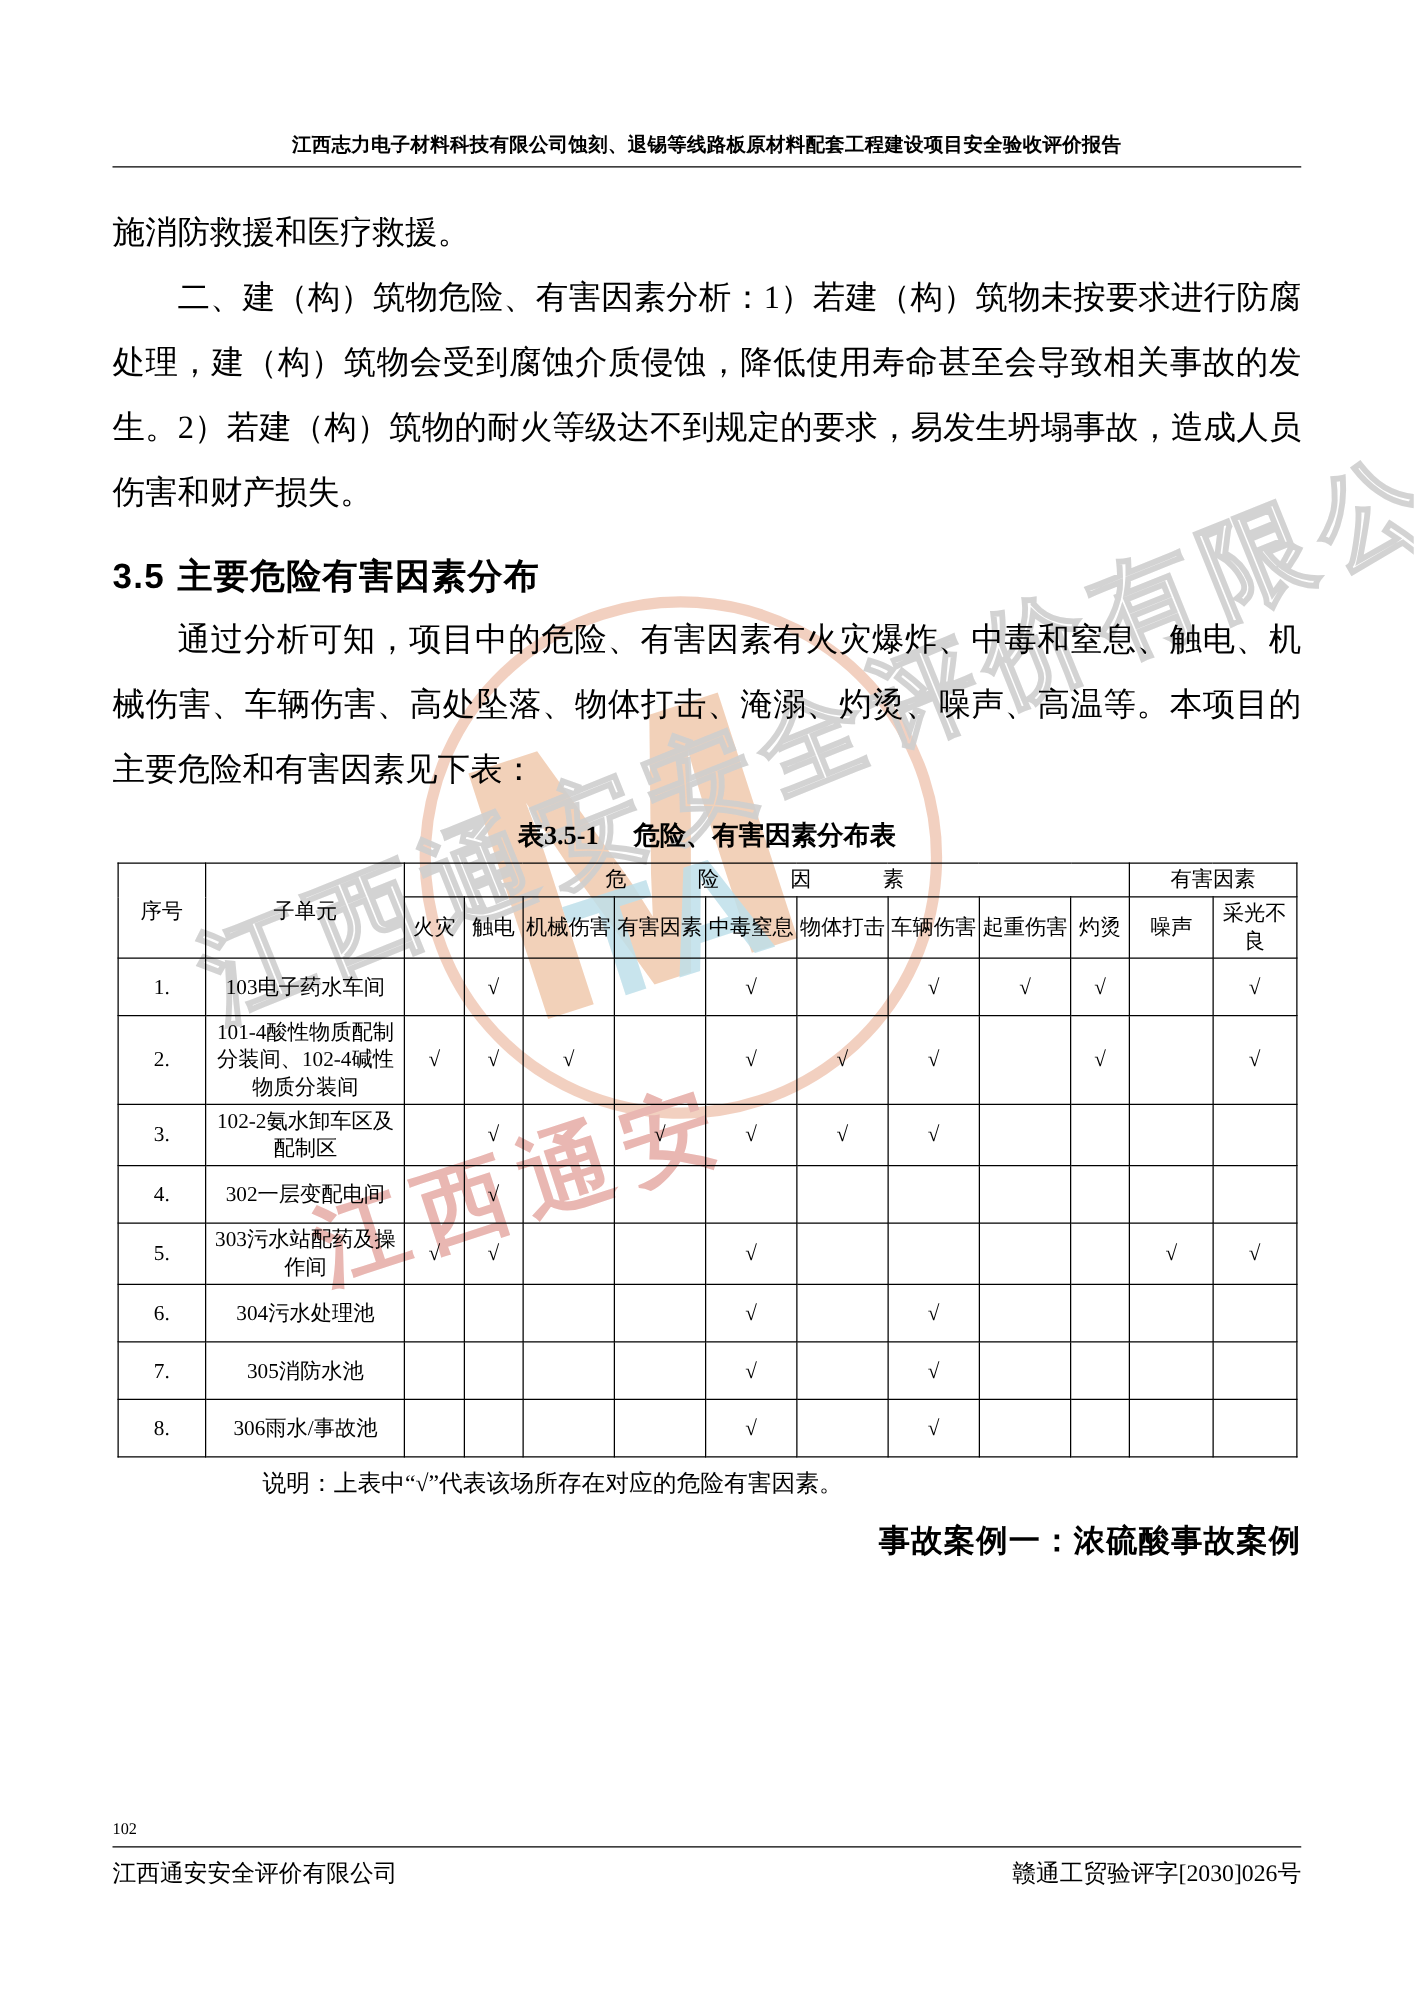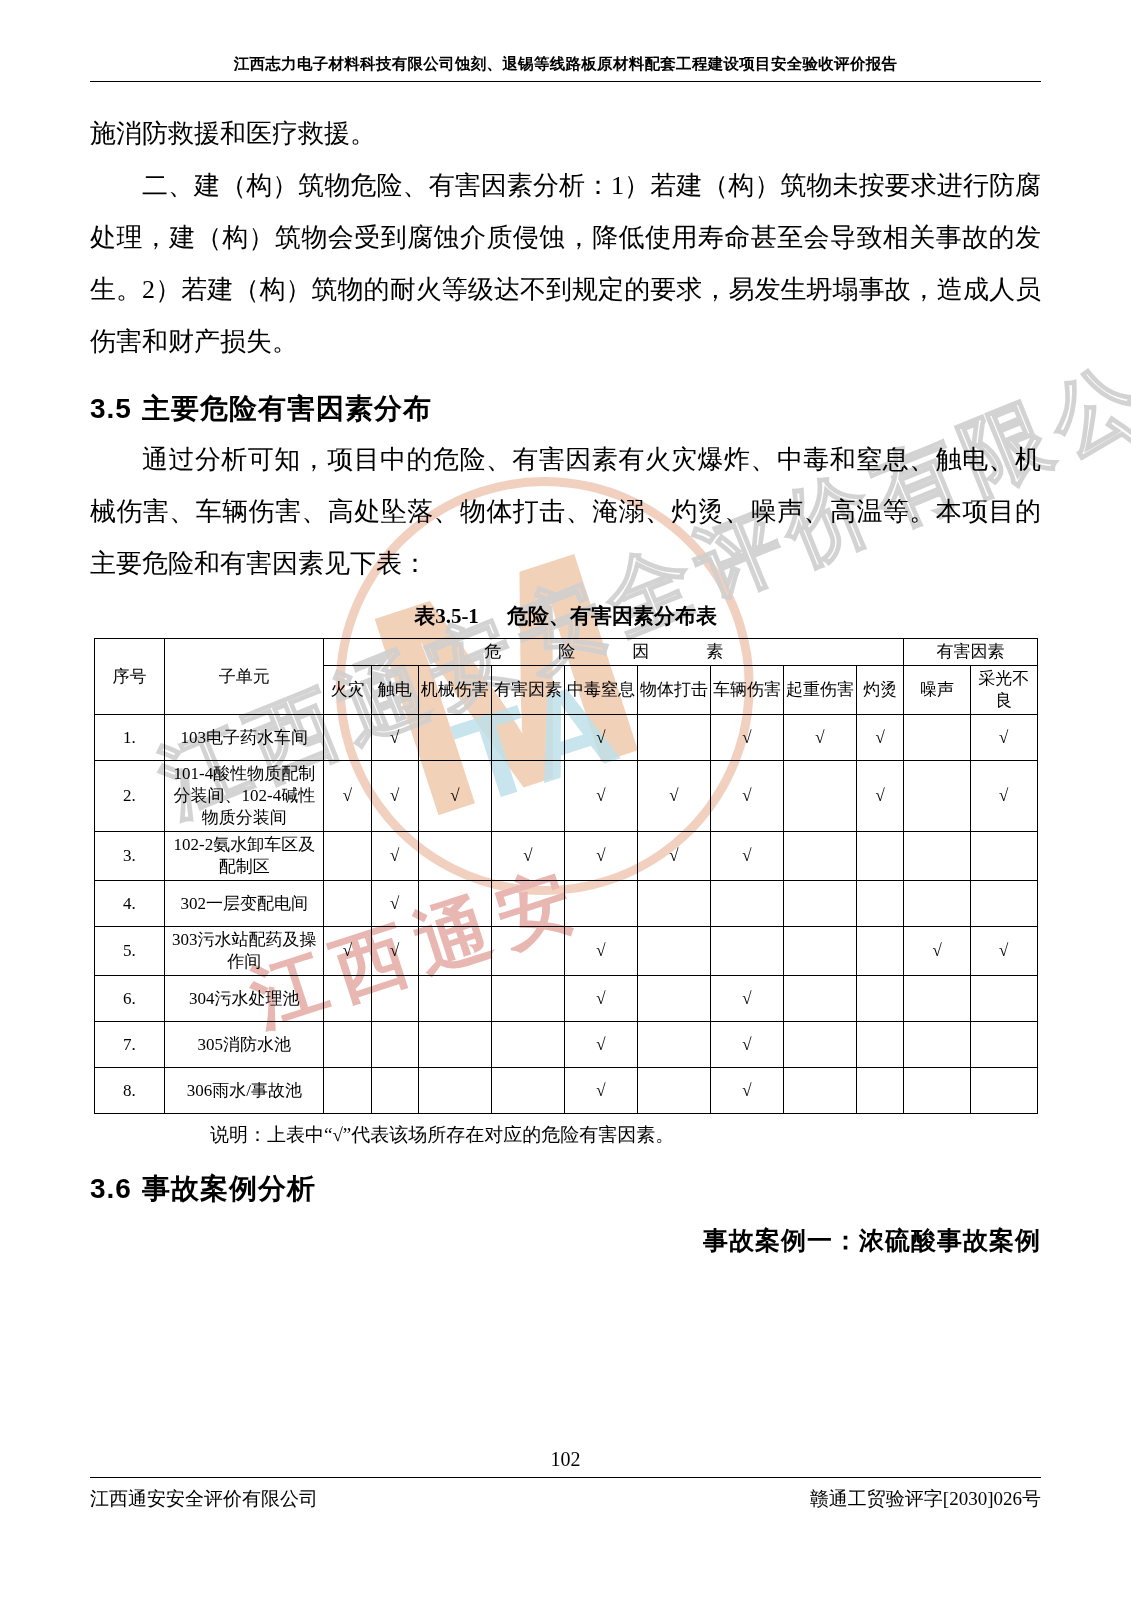--- a/index.html
+++ b/index.html
@@ -99,21 +99,21 @@
   .content {
     position: relative;
     z-index: 2;
   }
 
   
   .doc-header {
     text-align: center;
     font-size: 15.5px;
     font-weight: bold;
-    padding-top: 54px;
+    padding-top: 106px;
     letter-spacing: 0.3px;
   }
   .header-rule {
     border-bottom: 1.6px solid #000;
     margin: 6px 0 0 0;
   }
 
   
   .para {
     font-size: 26px;
@@ -183,22 +183,22 @@
 
   
   .footer {
     position: absolute;
     left: 90px;
     right: 90px;
     bottom: 88px;
     z-index: 2;
   }
   .page-num {
-    text-align: center;
-    font-size: 20px;
+    text-align: left;
+    font-size: 13px;
     margin-bottom: 6px;
   }
   .footer-rule { border-bottom: 1.4px solid #000; }
   .footer-row {
     display: flex;
     justify-content: space-between;
     font-size: 19px;
     padding-top: 8px;
   }
 </style>
@@ -391,23 +391,20 @@
             <td class="chk"></td>
             <td class="chk"></td>
             <td class="chk"></td>
             <td class="chk"></td>
           </tr>
         </tbody>
     </table>
 
     <div class="note">说明：上表中“√”代表该场所存在对应的危险有害因素。</div>
 
-    <h2 class="section">
-      <span class="num">3.6</span><span>事故案例分析</span>
-    </h2>
 
     <div class="case-title">事故案例一：浓硫酸事故案例</div>
 
   </div>
 
   <div class="footer">
     <div class="page-num">102</div>
     <div class="footer-rule"></div>
     <div class="footer-row">
       <div>江西通安安全评价有限公司</div>

